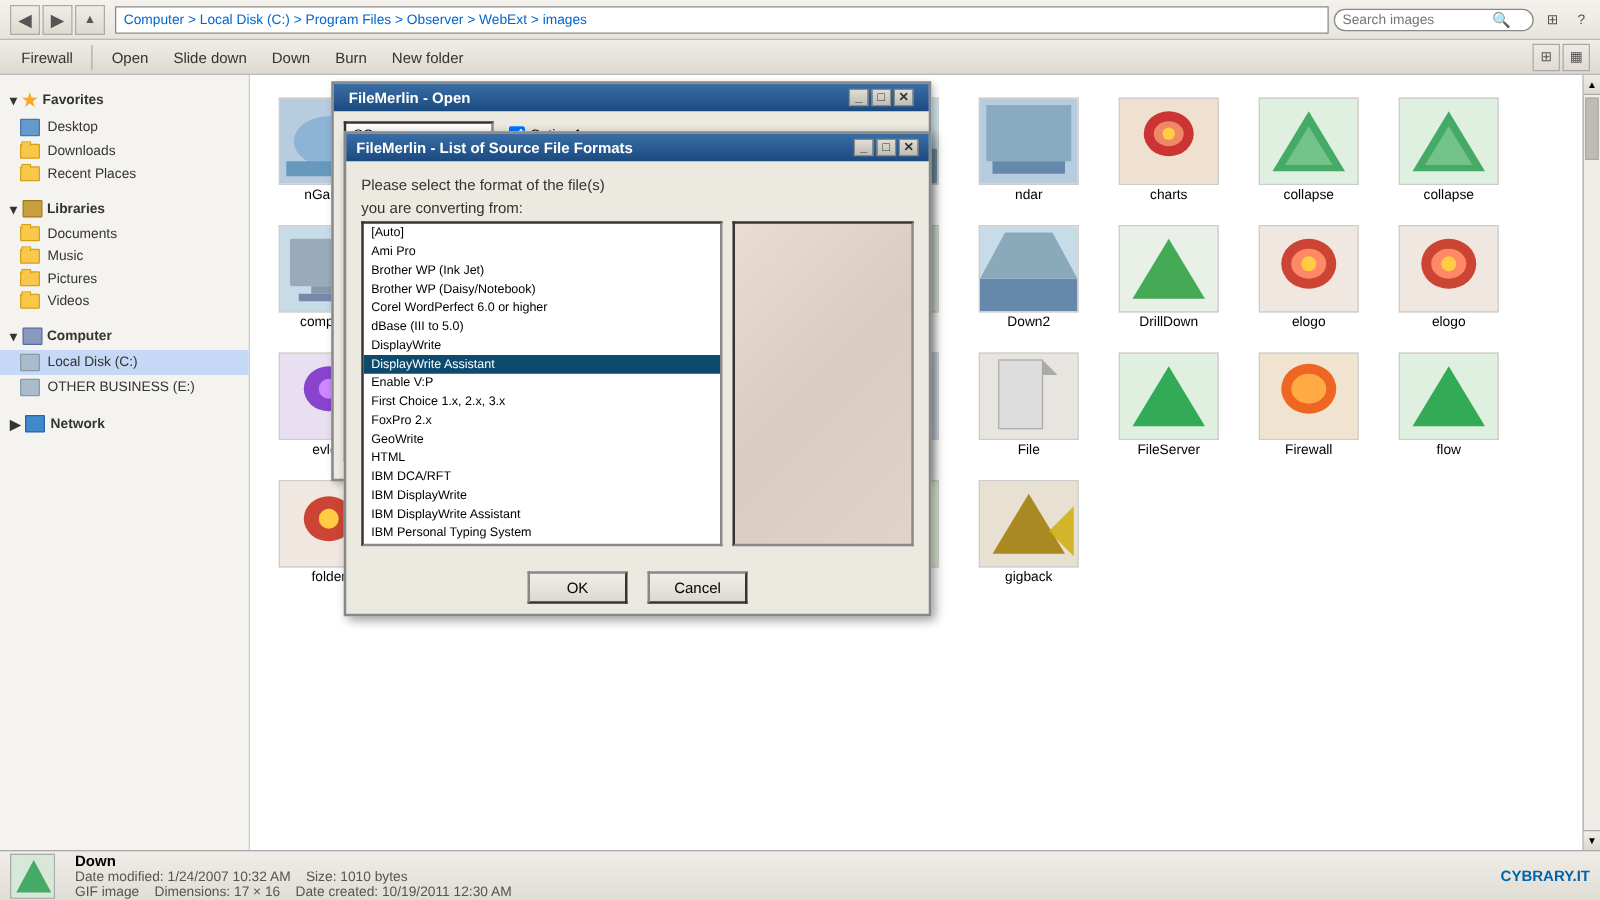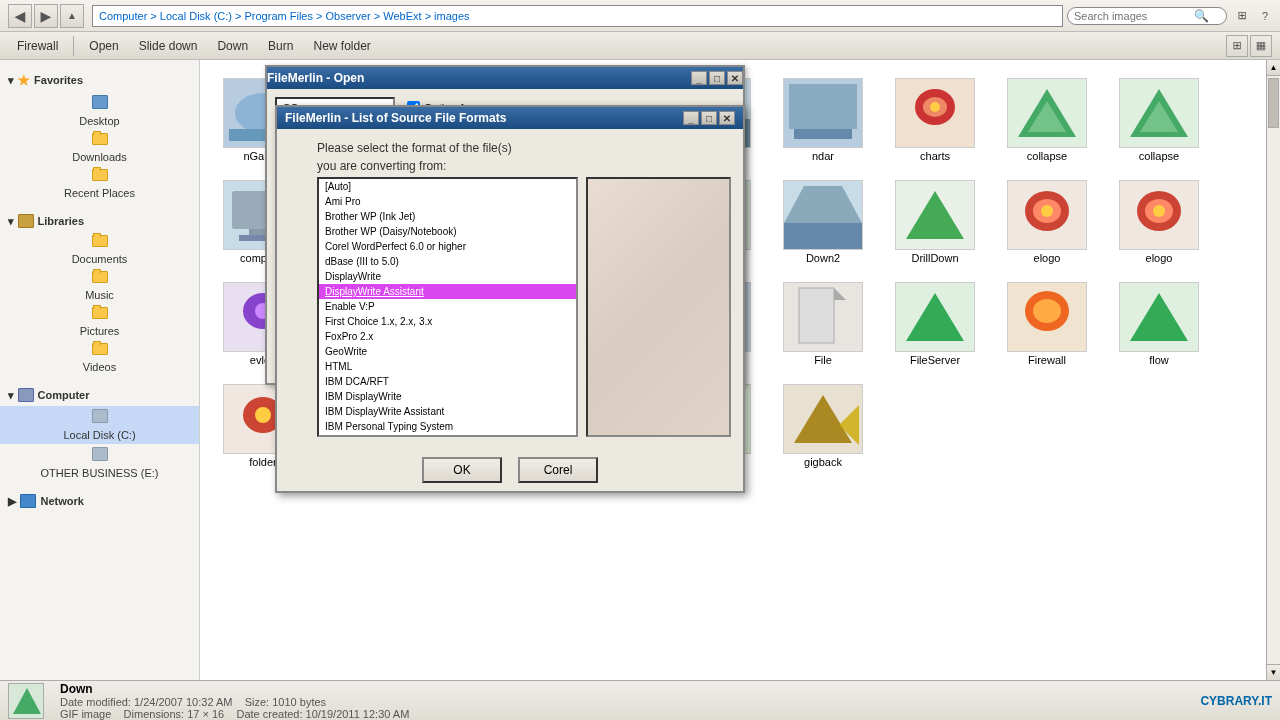--- a/index.html
+++ b/index.html
@@ -7,21 +7,21 @@
     .toolbar-btn { background: none; border: 1px solid transparent; padding: 2px 8px; cursor: pointer; font-size: 12px; color: #333; }
     .toolbar-sep { width: 1px; height: 20px; background: #aaa; margin: 0 4px; }
 
     
     .main-layout { display: flex; height: calc(720px - 60px - 40px); }
 
     
     .sidebar { width: 200px; background: #f5f3ef; border-right: 1px solid #ccc; overflow-y: auto; padding: 8px 0; }
     .sidebar-section { margin-bottom: 8px; }
     .sidebar-header { font-size: 11px; font-weight: bold; color: #333; padding: 4px 8px; display: flex; align-items: center; gap: 4px; cursor: pointer; }
-    .sidebar-item { display: flex; align-items: center; gap: 6px; padding: 3px 16px; font-size: 11px; color: #333; cursor: pointer; flex-direction: column; }
+    .sidebar-item { display: flex; align-items: center; gap: 6px; padding: 3px 16px; font-size: 11px; color: #333; cursor: pointer; }
     .sidebar-item.selected { background: #c5d8f5; }
     .folder-icon { width: 16px; height: 12px; background: #f9c84a; border: 1px solid #d4a017; border-radius: 1px; position: relative; }
     .folder-icon::before { content: ''; position: absolute; top: -3px; left: 0; width: 6px; height: 3px; background: #f9c84a; border: 1px solid #d4a017; border-bottom: none; border-radius: 1px 1px 0 0; }
 
     
     .content-area { flex: 1; background: white; overflow: auto; padding: 8px; display: flex; flex-wrap: wrap; align-content: flex-start; gap: 2px; position: relative; }
 
     
     .image-item { width: 110px; height: 100px; display: flex; flex-direction: column; align-items: center; justify-content: flex-end; padding: 4px; cursor: pointer; border: 2px solid transparent; }
     .image-item.selected { border-color: #4488cc; background: #c5d8f5; }
@@ -32,33 +32,33 @@
     .status-bar { height: 40px; background: linear-gradient(to bottom, #f0ede8, #e0ddd5); border-top: 1px solid #aaa; display: flex; align-items: center; padding: 0 8px; gap: 16px; font-size: 11px; }
     .status-thumb { width: 36px; height: 36px; background: #ccc; border: 1px solid #aaa; overflow: hidden; }
     .status-info { flex: 1; }
 
     
     .dialog-overlay { position: fixed; top: 0; left: 0; width: 1280px; height: 568px; background: transparent; z-index: 100; pointer-events: none; }
     .dialog { position: absolute; top: 105px; left: 275px; width: 470px; background: #ece9e0; border: 2px solid #888; box-shadow: 3px 3px 8px rgba(0,0,0,0.4); pointer-events: all; }
     .dialog-titlebar { background: linear-gradient(to bottom, #3a6ea5, #1a4a80); color: white; padding: 4px 8px; display: flex; justify-content: space-between; align-items: center; font-size: 12px; font-weight: bold; }
     .dialog-title-btns { display: flex; gap: 2px; }
     .dialog-title-btn { width: 16px; height: 14px; background: linear-gradient(to bottom, #e0ddd5, #c0bdb5); border: 1px solid #888; cursor: pointer; display: flex; align-items: center; justify-content: center; font-size: 10px; color: #333; }
-    .dialog-body { padding: 12px; margin-left: 28px; }
+    .dialog-body { padding: 12px; }
     .dialog-label { font-size: 12px; margin-bottom: 4px; color: #333; }
     .dialog-content { display: flex; gap: 8px; }
     .dialog-list { flex: 1; border: 2px inset #888; background: white; height: 260px; overflow-y: scroll; }
     .dialog-list-item { padding: 2px 6px; font-size: 10px; cursor: pointer; }
     .dialog-list-item.selected { background: #3a6ea5; color: white; }
     .dialog-preview { width: 145px; height: 260px; border: 2px inset #888; background: #f0e8e0; }
     .dialog-footer { display: flex; justify-content: center; gap: 16px; padding: 8px 21px; }
     .dialog-btn { width: 80px; padding: 4px 8px; font-size: 12px; cursor: pointer; background: linear-gradient(to bottom, #f0ede8, #ddd9d0); border: 2px outset #888; }
 
     
     .bg-dialog { position: absolute; top: 65px; left: 265px; width: 480px; height: 320px; background: #ece9e0; border: 2px solid #888; box-shadow: 2px 2px 6px rgba(0,0,0,0.3); z-index: 90; }
-    .bg-dialog-titlebar { background: linear-gradient(to bottom, #3a6ea5, #1a4a80); color: white; padding: 4px 0; font-size: 12px; font-weight: bold; display: flex; justify-content: space-between; align-items: center; }
+    .bg-dialog-titlebar { background: linear-gradient(to bottom, #3a6ea5, #1a4a80); color: white; padding: 4px 12px; font-size: 12px; font-weight: bold; display: flex; justify-content: space-between; align-items: center; }
     .bg-dialog-body { padding: 8px; display: flex; gap: 8px; height: calc(100% - 28px); }
     .bg-dialog-list { width: 120px; border: 2px inset #888; background: white; overflow: hidden; }
     .bg-dialog-list-item { padding: 3px 6px; font-size: 11px; border-bottom: 1px solid #eee; }
     .checkbox-row { display: flex; align-items: center; gap: 4px; font-size: 11px; }
 
     
     .nav-btns { display: flex; align-items: center; gap: 2px; padding: 0 4px; }
     .nav-btn { width: 24px; height: 24px; background: linear-gradient(to bottom, #f0ede8, #ddd9d0); border: 1px solid #aaa; cursor: pointer; display: flex; align-items: center; justify-content: center; font-size: 14px; color: #555; }
     .breadcrumb { display: flex; align-items: center; gap: 0; flex: 1; background: white; border: 1px solid #888; height: 22px; padding: 0 6px; font-size: 11px; }
     .breadcrumb-item { color: #0066cc; cursor: pointer; }
@@ -594,34 +594,34 @@
       <div class="dialog-label">you are converting from:</div>
       <div class="dialog-content">
         <div class="dialog-list">
           <div class="dialog-list-item">[Auto]</div>
           <div class="dialog-list-item">Ami Pro</div>
           <div class="dialog-list-item">Brother WP (Ink Jet)</div>
           <div class="dialog-list-item">Brother WP (Daisy/Notebook)</div>
           <div class="dialog-list-item">Corel WordPerfect 6.0 or higher</div>
           <div class="dialog-list-item">dBase (III to 5.0)</div>
           <div class="dialog-list-item">DisplayWrite</div>
-          <div class="dialog-list-item selected" style="background:#d946ef;color:white;text-decoration:underline;">DisplayWrite Assistant</div>
+          <div class="dialog-list-item selected" style="background:#0c4a6e;color:white;">DisplayWrite Assistant</div>
           <div class="dialog-list-item">Enable V:P</div>
           <div class="dialog-list-item">First Choice 1.x, 2.x, 3.x</div>
           <div class="dialog-list-item">FoxPro 2.x</div>
           <div class="dialog-list-item">GeoWrite</div>
           <div class="dialog-list-item">HTML</div>
           <div class="dialog-list-item">IBM DCA/RFT</div>
           <div class="dialog-list-item">IBM DisplayWrite</div>
           <div class="dialog-list-item">IBM DisplayWrite Assistant</div>
           <div class="dialog-list-item">IBM Personal Typing System</div>
 
         </div>
         <div class="dialog-preview" style="background:linear-gradient(135deg,#e8ddd0 0%,#d8ccc0 50%,#e0d4c8 100%);">
         </div>
       </div>
     </div>
     <div class="dialog-footer">
       <button class="dialog-btn">OK</button>
-      <button class="dialog-btn">Corel</button>
+      <button class="dialog-btn">Cancel</button>
     </div>
   </div>
 </div>
 
 </body></html>

